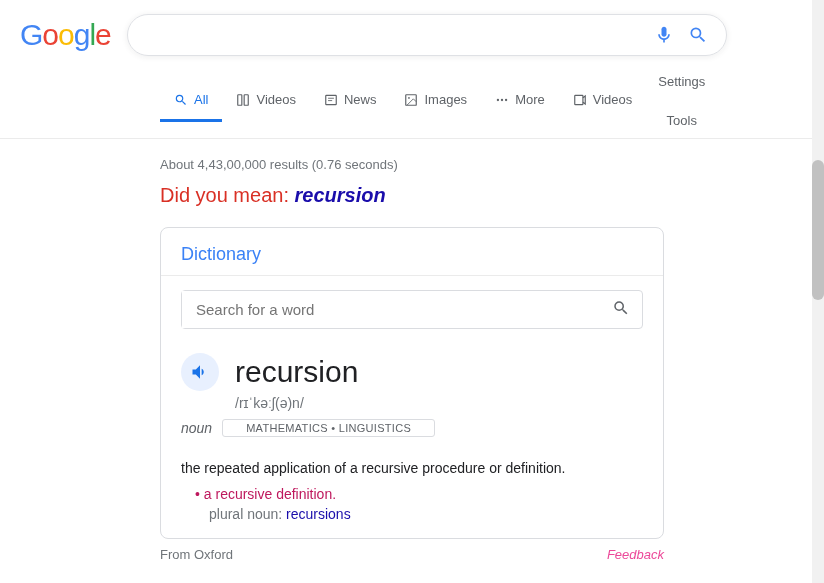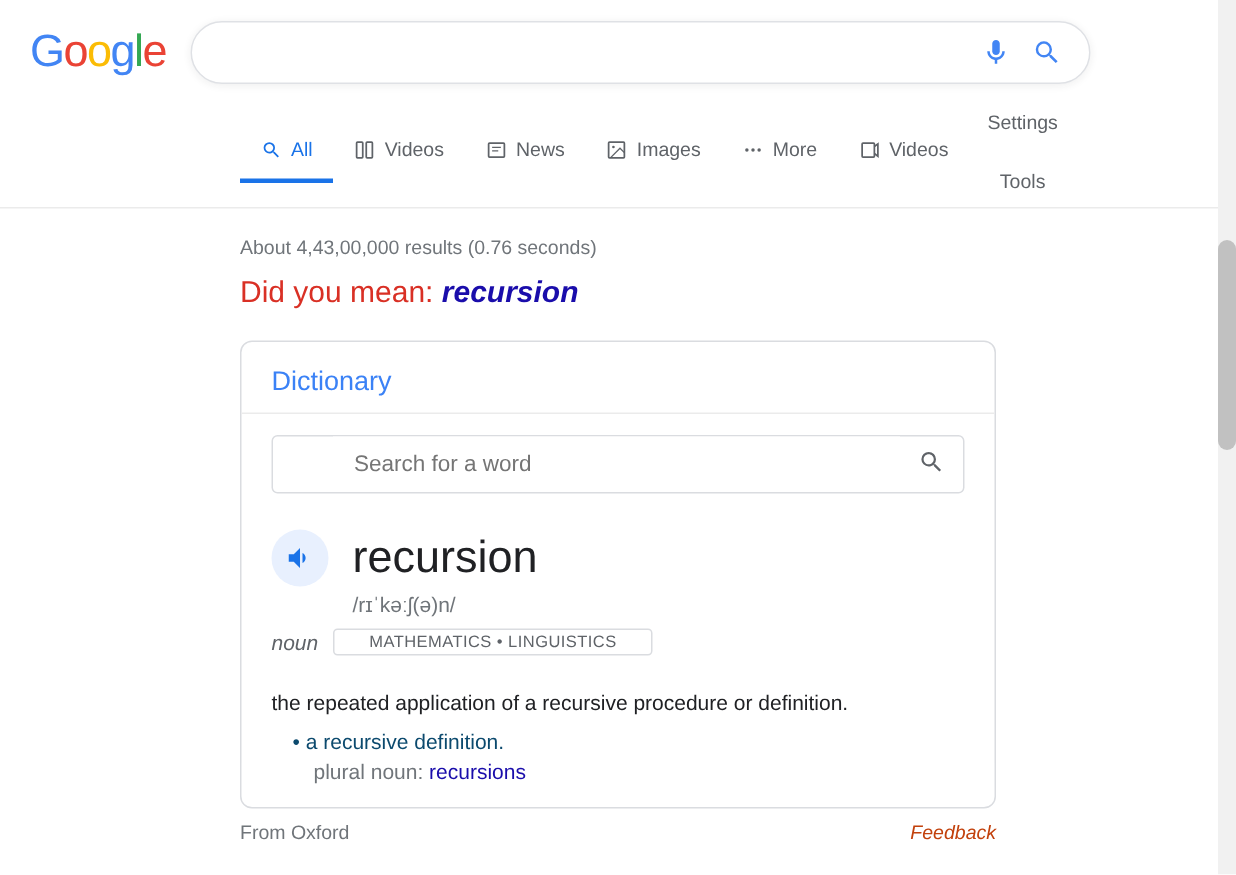--- a/index.html
+++ b/index.html
@@ -161,21 +161,20 @@
       padding: 16px 20px 10px 20px;
       border-bottom: 1px solid #ebebeb;
     }
 
     .dict-search-row {
       display: flex;
       align-items: center;
       border: 1px solid #dadce0;
       margin: 14px 20px;
       border-radius: 4px;
-      padding-left: 40px;
     }
 
     .dict-search-input {
       flex: 1;
       border: none;
       outline: none;
       padding: 10px 14px;
       font-size: 15px;
       color: #202124;
     }
@@ -251,21 +250,21 @@
 
     .definition {
       font-size: 14px;
       color: #202124;
       line-height: 1.6;
       margin-bottom: 4px;
     }
 
     .sub-definition {
       font-size: 14px;
-      color: #0c4a6e;
+      color: #be185d;
       padding-left: 14px;
       line-height: 1.6;
     }
 
     .sub-definition::before {
       content: "• ";
     }
 
     .plural-note {
       font-size: 14px;
@@ -303,21 +302,21 @@
     .card-footer {
       display: flex;
       justify-content: space-between;
       padding: 8px 0 4px 0;
       font-size: 13px;
       color: #70757a;
     }
 
     .feedback-link {
       font-style: italic;
-      color: #c2410c;
+      color: #ec4899;
       cursor: pointer;
     }
 
     
     .scrollbar {
       position: absolute;
       right: 0;
       top: 0;
       width: 12px;
       height: 583px;

